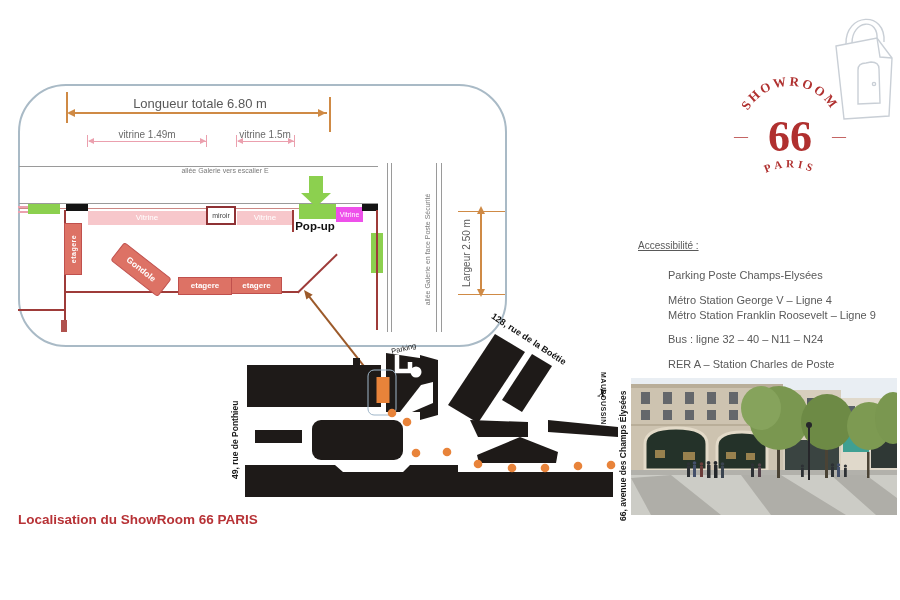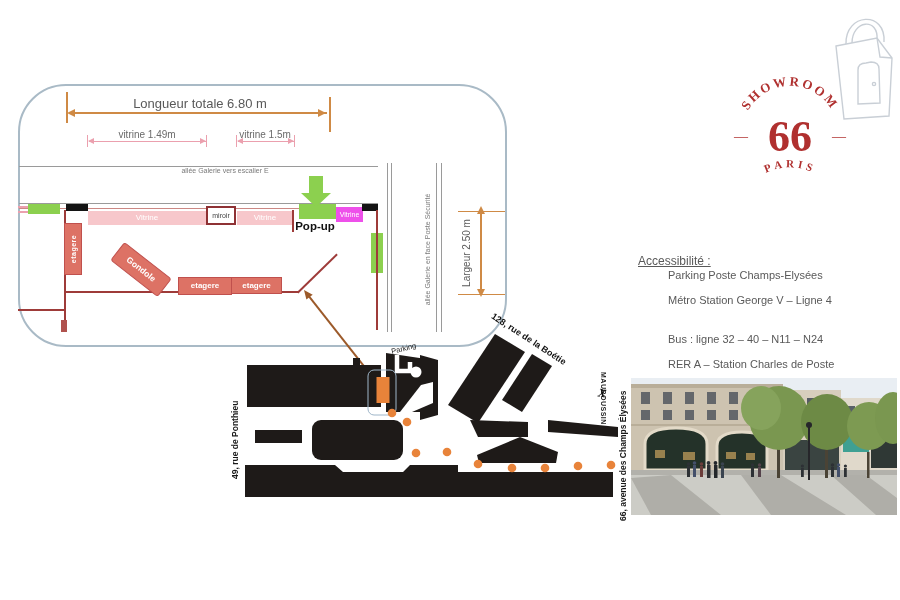--- a/index.html
+++ b/index.html
@@ -130,23 +130,24 @@
       <textPath href="#arcUp" startOffset="50%" text-anchor="middle">SHOWROOM</textPath>
     </text>
     <text x="741" y="141" text-anchor="middle" font-family="Liberation Serif, serif" font-size="14" fill="#B0302F">—</text>
     <text x="790" y="151" text-anchor="middle" font-family="Liberation Serif, serif" font-size="44" font-weight="bold" fill="#B0302F">66</text>
     <text x="839" y="141" text-anchor="middle" font-family="Liberation Serif, serif" font-size="14" fill="#B0302F">—</text>
     <text font-family="Liberation Serif, serif" font-size="11" font-weight="600" fill="#B0302F" letter-spacing="3.5">
       <textPath href="#arcDown" startOffset="50%" text-anchor="middle">PARIS</textPath>
     </text>
   </svg>
 
-  <div class="abs gray" style="left:638px;top:254px;font-size:12px;text-decoration:underline">Accessibilité :</div>
+  <div class="abs gray" style="left:638px;top:240px;font-size:10px;text-decoration:underline">Accessibilité :</div>
   <div class="abs access-item" style="top:269px">Parking Poste Champs-Elysées</div>
   <div class="abs access-item" style="top:294px">Métro Station George V – Ligne 4</div>
+  <div class="abs access-item" style="top:309px">Métro Station Franklin Roosevelt – Ligne 9</div>
   <div class="abs access-item" style="top:333px">Bus : ligne 32 – 40 – N11 – N24</div>
   <div class="abs access-item" style="top:358px">RER A – Station Charles de Poste</div>
 
   <svg class="abs" style="left:240px;top:325px" width="380" height="180" viewBox="0 0 380 180">
     <g fill="#1E1A18">
       <path d="M7,40 H113 V33 H120 V40 H141 V82 H7 Z"></path>
       <path d="M146,28 L193,35 L193,87 L146,87 Z"></path>
       <path d="M180,30 L198,35 L198,90 L180,95 Z"></path>
       <path d="M255,9 L285,27 L238,98 L208,80 Z"></path>
       <path d="M230,95 L288,97 L288,112 L238,112 Z"></path>
@@ -295,14 +296,15 @@
           <rect x="206" y="89" width="3" height="10"></rect>
           <circle cx="207.5" cy="87" r="1.7"></circle>
         </g>
       <g fill="#2d3135">
           <rect x="213" y="90" width="2.8" height="9"></rect>
           <circle cx="214.4" cy="88" r="1.6"></circle>
         </g>
     </g>
   </svg>
 
+  <div class="abs nw" style="left:18px;top:512px;font-size:13.5px;font-weight:bold;color:#B73236">Localisation du ShowRoom 66 PARIS</div>
 
 </div>
 
 </body></html>

